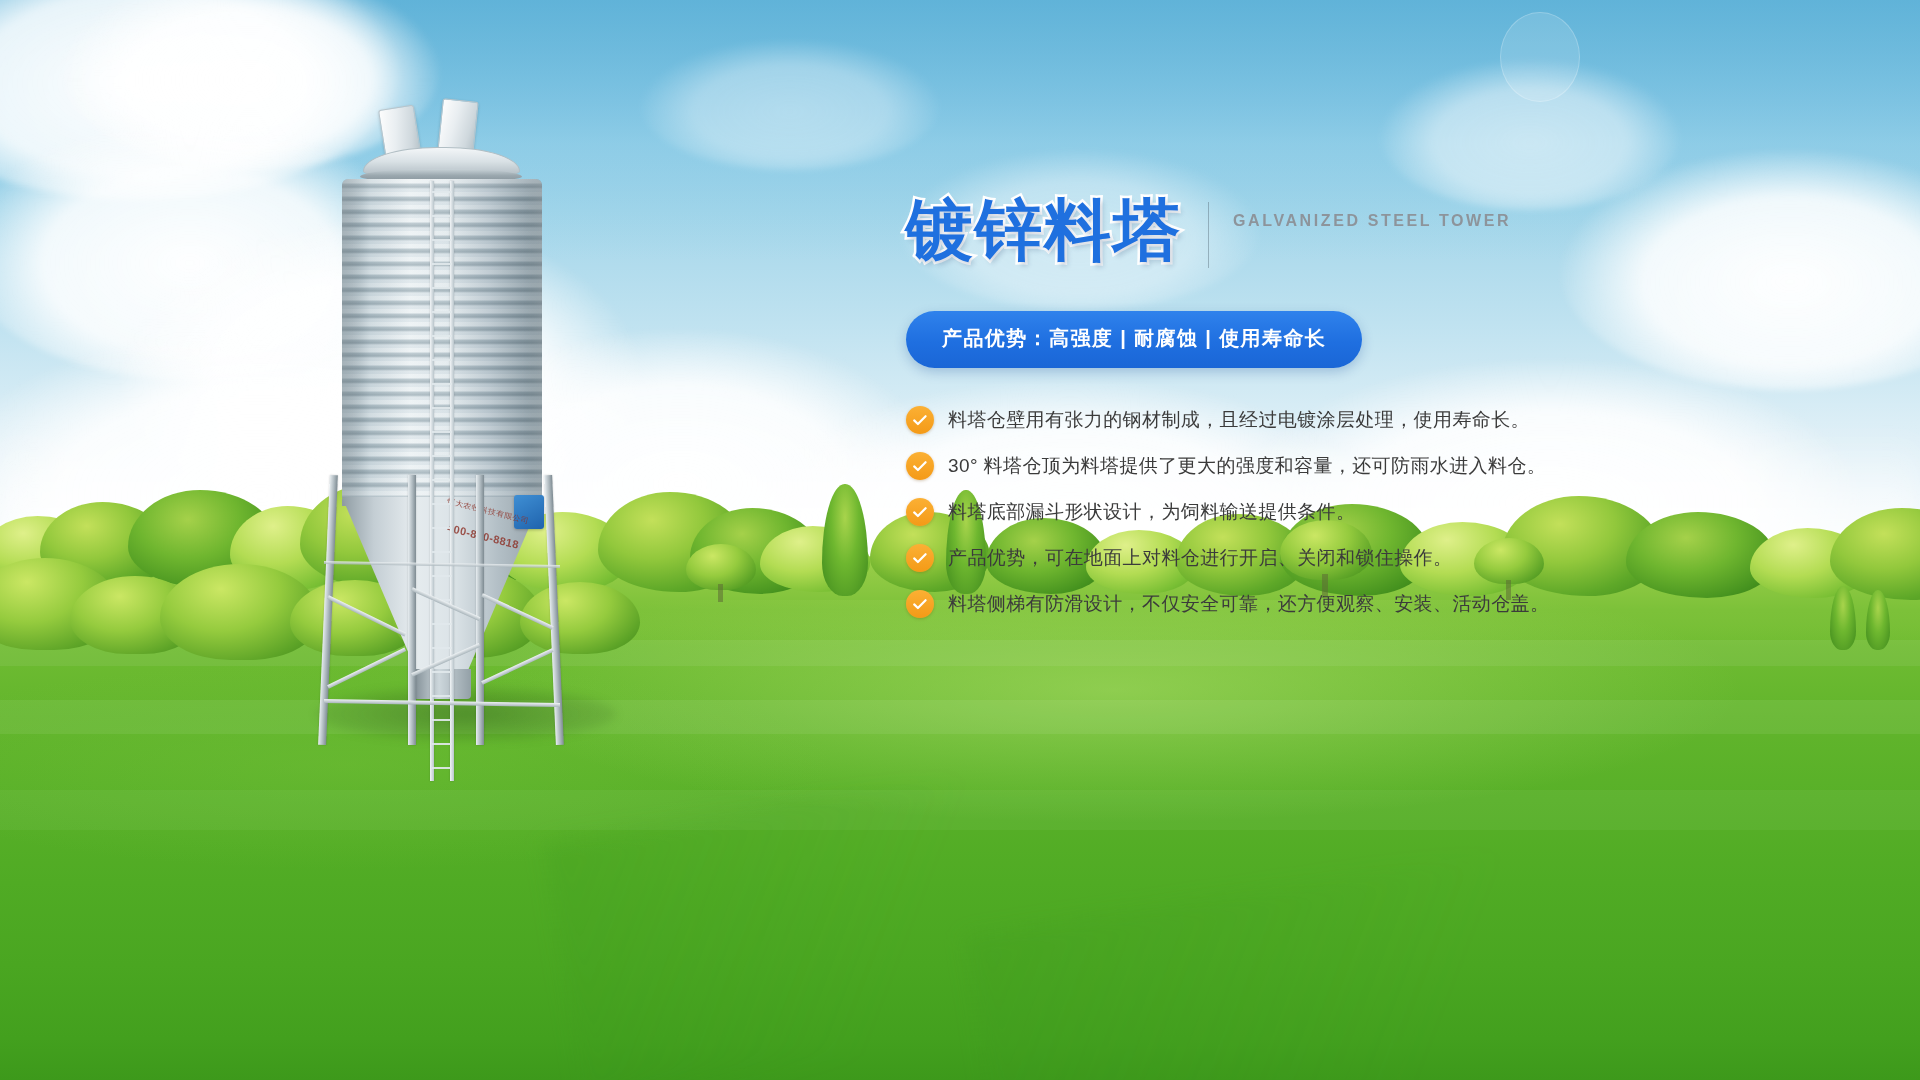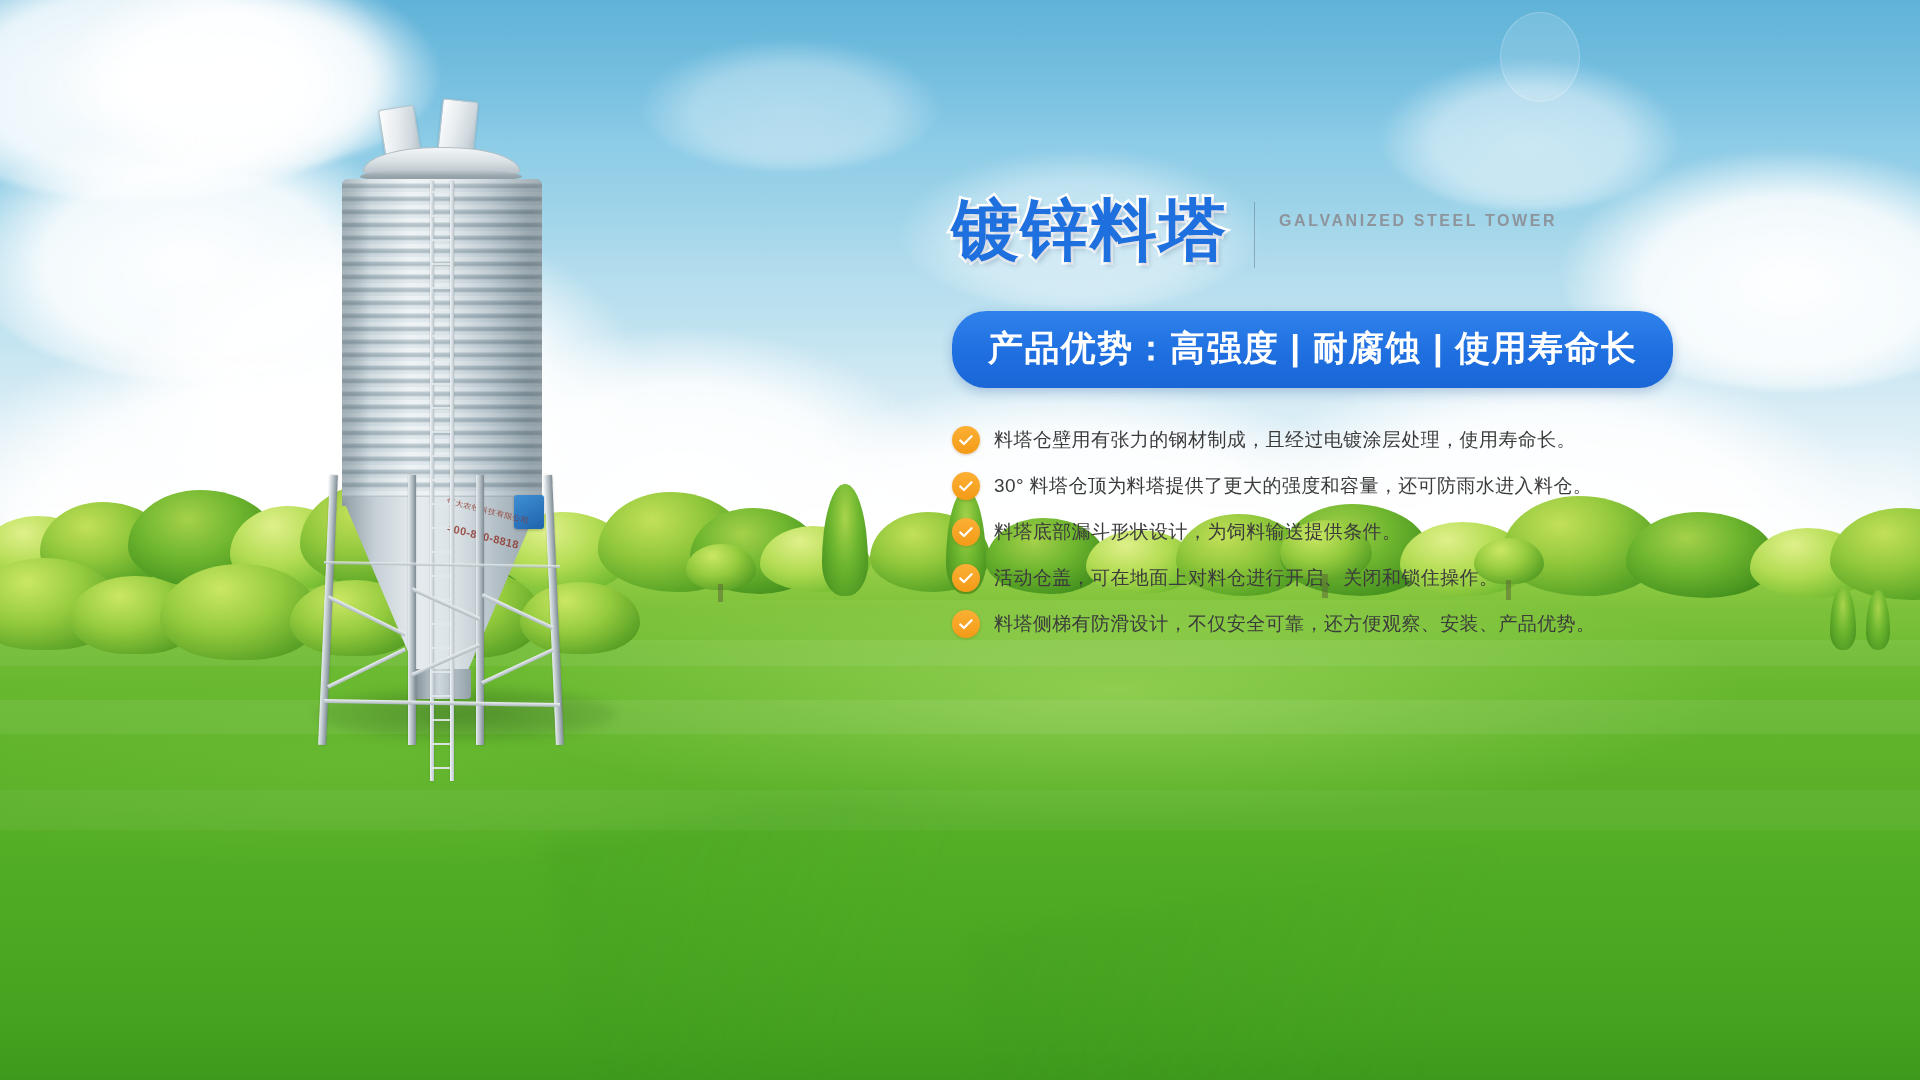--- a/index.html
+++ b/index.html
@@ -268,21 +268,21 @@
   .brace {
     position: absolute;
     height: 4px;
     background: linear-gradient(180deg, #eef2f4, #a9b5bb);
     transform-origin: left center;
   }
 
   
   .panel {
     position: absolute;
-    left: 952px;
+    left: 906px;
     top: 196px;
     width: 700px;
   }
   .title-row {
     display: flex;
     align-items: flex-start;
   }
   .main-title {
     font-size: 67px;
     font-weight: bold;
@@ -319,21 +319,21 @@
     color: #8d949b;
     letter-spacing: 2.6px;
     white-space: nowrap;
   }
 
   .advantage-pill {
     margin-top: 43px;
     display: inline-block;
     background: linear-gradient(180deg, #2f82ec 0%, #1f6fe0 55%, #1a66d6 100%);
     color: #ffffff;
-    font-size: 35px;
+    font-size: 20px;
     font-weight: bold;
     letter-spacing: 1.4px;
     padding: 14px 36px 16px;
     border-radius: 34px;
     box-shadow: 0 4px 12px rgba(20,70,150,.25);
     white-space: nowrap;
   }
 
   .features {
     margin-top: 38px;
@@ -555,28 +555,28 @@
         </span>
         <span class="feature-text">料塔底部漏斗形状设计，为饲料输送提供条件。</span>
       </div>
 
       <div class="feature">
         <span class="check-badge">
           <svg width="18" height="18" viewBox="0 0 18 18" aria-hidden="true">
             <path d="M3.2 9.4 L6.9 13 L14.6 5.2" fill="none" stroke="#ffffff" stroke-width="2.2" stroke-linecap="round" stroke-linejoin="round"></path>
           </svg>
         </span>
-        <span class="feature-text">活动仓盖，可在地面上对料仓进行开启、关闭和锁住操作。</span>
+        <span class="feature-text">产品优势，可在地面上对料仓进行开启、关闭和锁住操作。</span>
       </div>
 
       <div class="feature">
         <span class="check-badge">
           <svg width="18" height="18" viewBox="0 0 18 18" aria-hidden="true">
             <path d="M3.2 9.4 L6.9 13 L14.6 5.2" fill="none" stroke="#ffffff" stroke-width="2.2" stroke-linecap="round" stroke-linejoin="round"></path>
           </svg>
         </span>
-        <span class="feature-text">料塔侧梯有防滑设计，不仅安全可靠，还方便观察、安装、产品优势。</span>
+        <span class="feature-text">料塔侧梯有防滑设计，不仅安全可靠，还方便观察、安装、活动仓盖。</span>
       </div>
 
     </div>
   </div>
 
 </div>
 
 </body></html>

